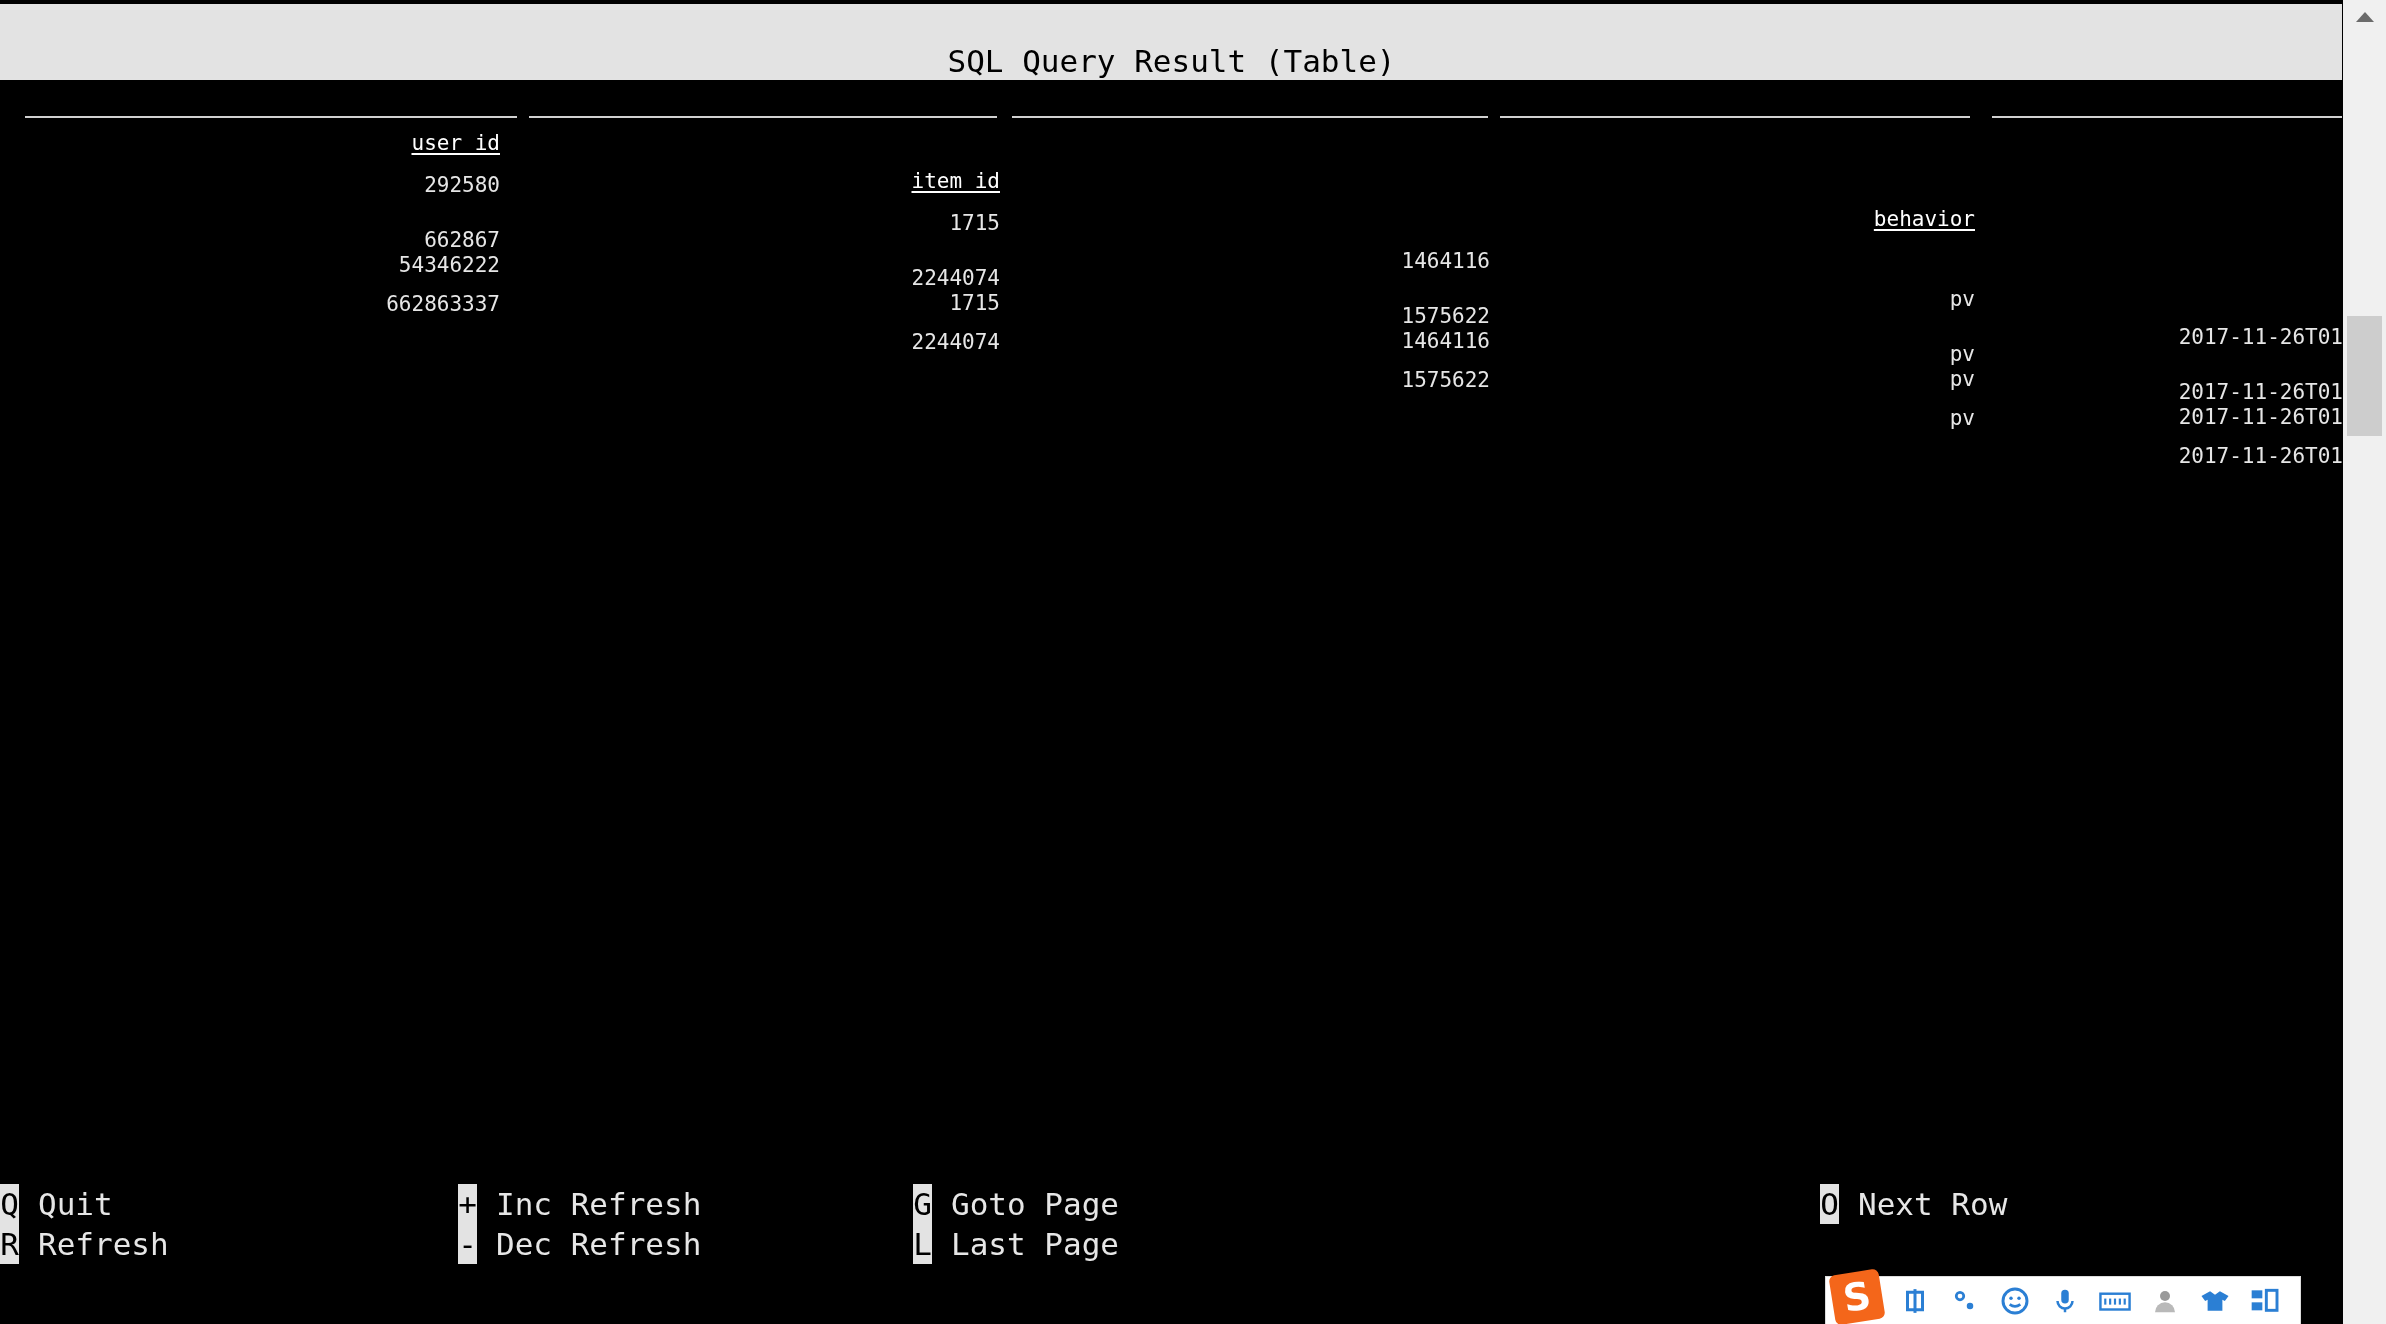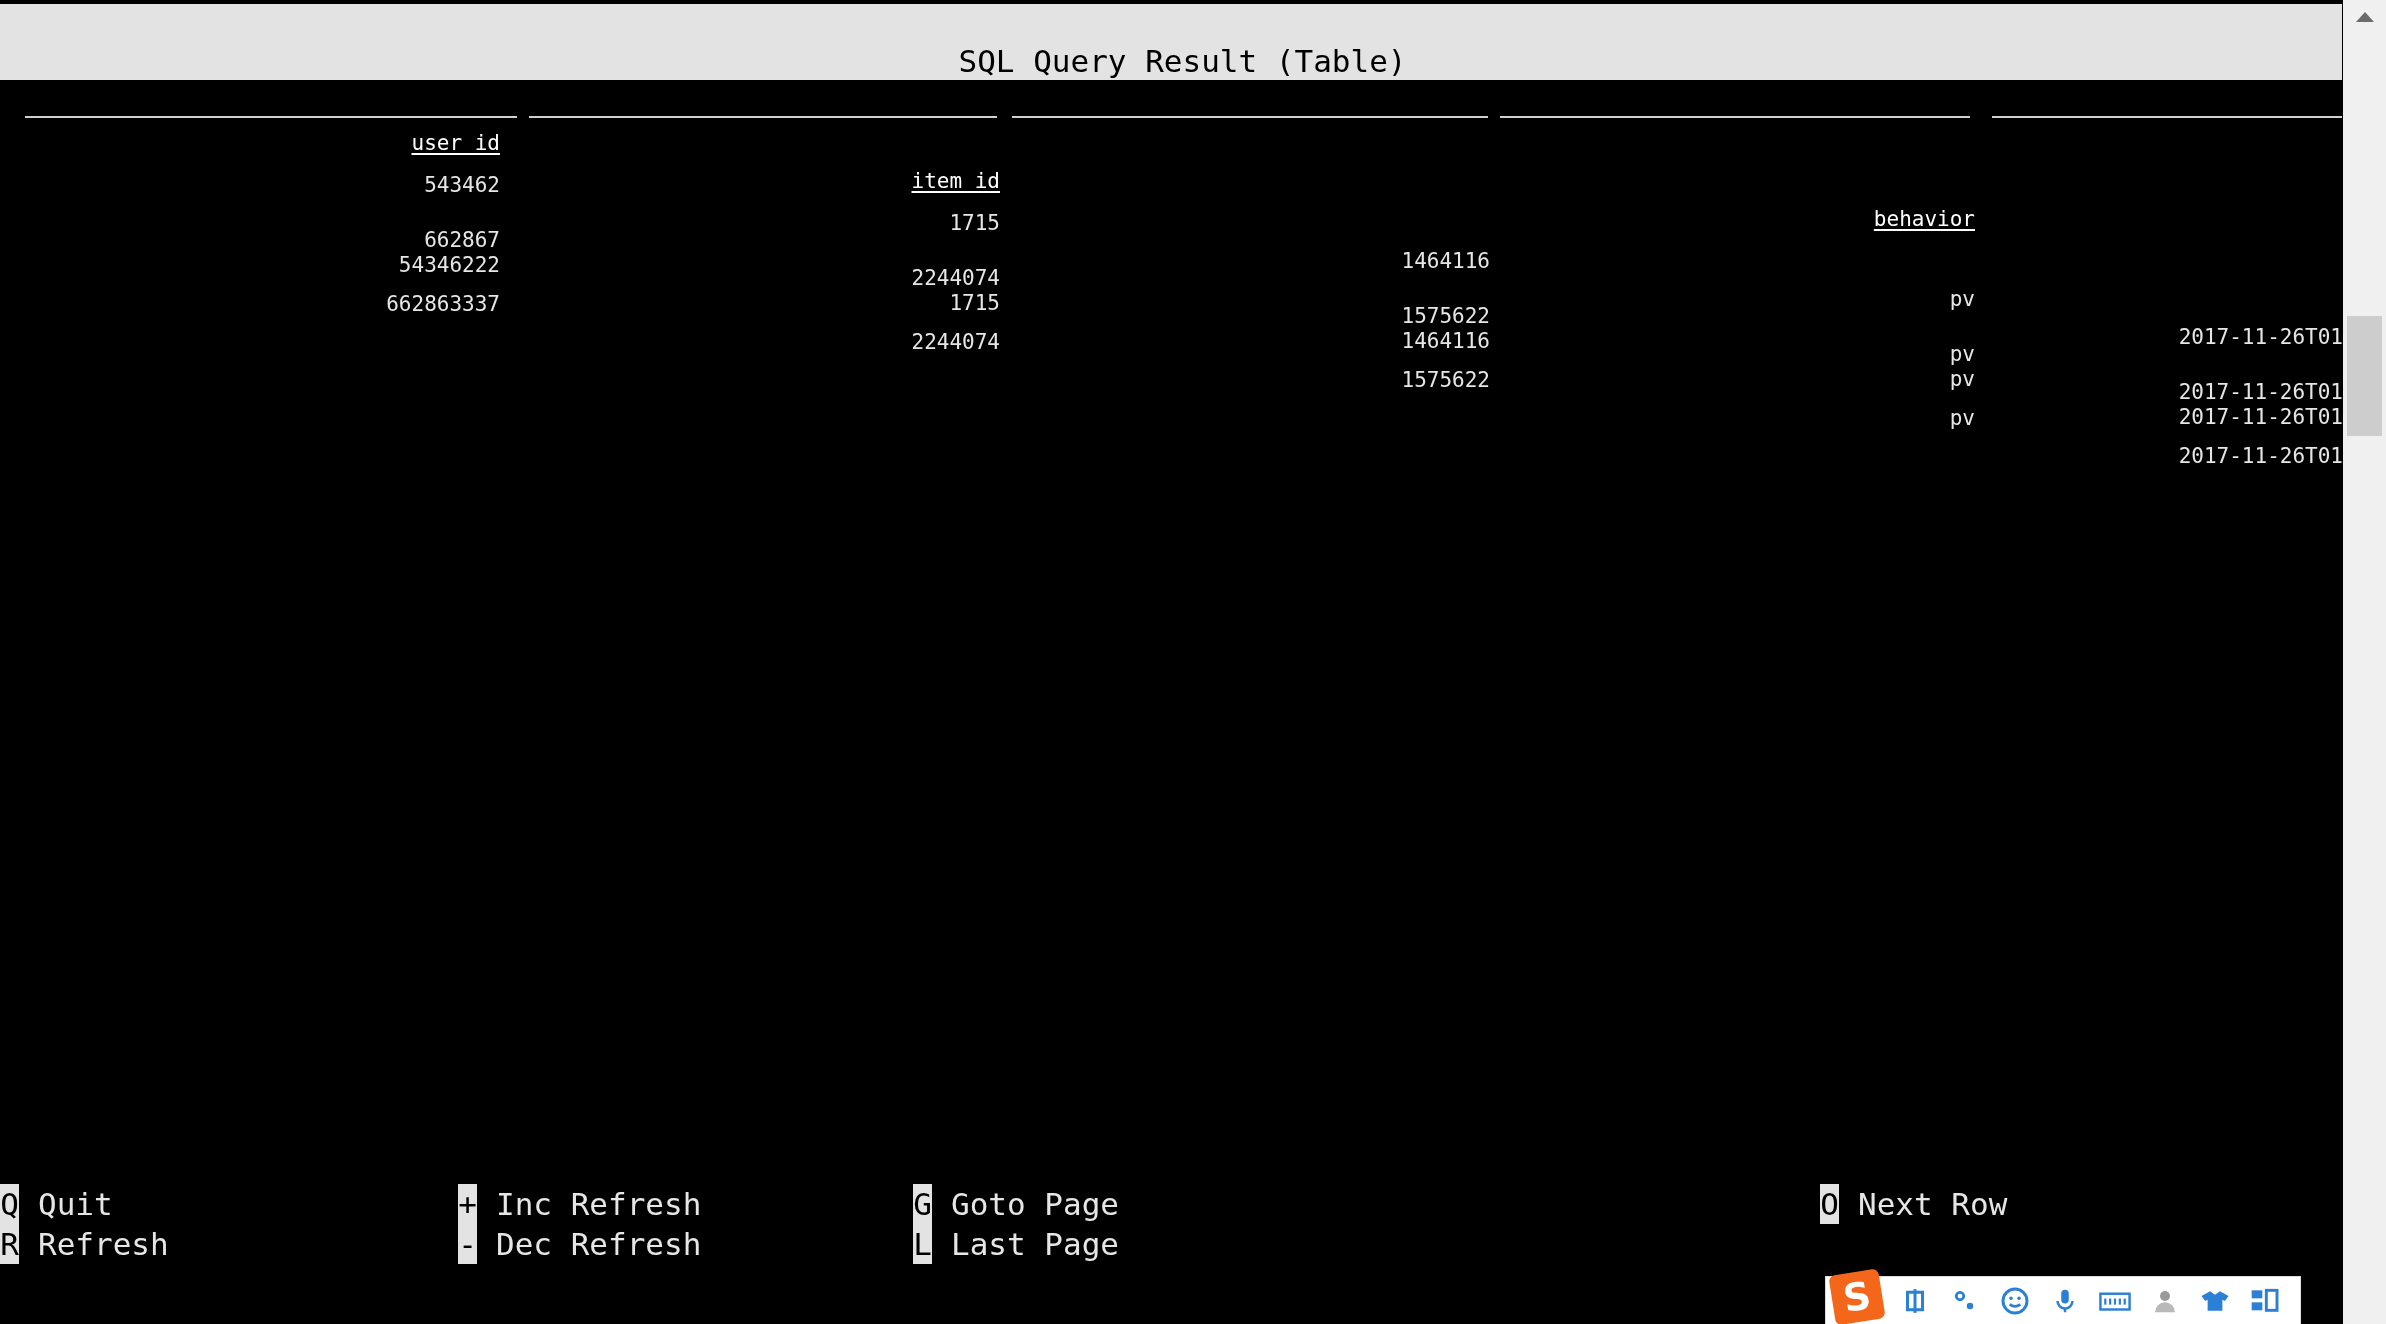--- a/index.html
+++ b/index.html
@@ -38,21 +38,21 @@
     position: absolute;
     left: 0;
     top: 4px;
     width: 2343px;
     height: 76px;
     background: #e3e3e3;
     color: #000000;
   }
   .header-line {
     position: absolute;
-    left: 11px;
+    left: 0;
     width: 2196px;
     height: 38px;
     line-height: 38px;
     font-size: 31px;
     letter-spacing: 0px;
     white-space: pre;
     padding-left: 15px;
   }
   .header-line.row1 { top: 0px; }
   .header-line.row2 { top: 38px; }
@@ -271,21 +271,21 @@
         <span class="cell header c3">behavior</span>
         <span class="cell header c4"></span>
         <span class="sep s0"></span>
         <span class="sep s1"></span>
         <span class="sep s2"></span>
         <span class="sep s3"></span>
         <span class="sep s4"></span>
       </div>
 
       <div class="trow" style="top:42px;">
-        <span class="cell c0">543462</span>
+        <span class="cell c0">292580</span>
         <span class="cell c1">1715</span>
         <span class="cell c2">1464116</span>
         <span class="cell c3">pv</span>
         <span class="cell c4">2017-11-26T01</span>
       </div>
 
       <div class="trow" style="top:97px;">
         <span class="cell c0">662867</span>
         <span class="cell c1">2244074</span>
         <span class="cell c2">1575622</span>

